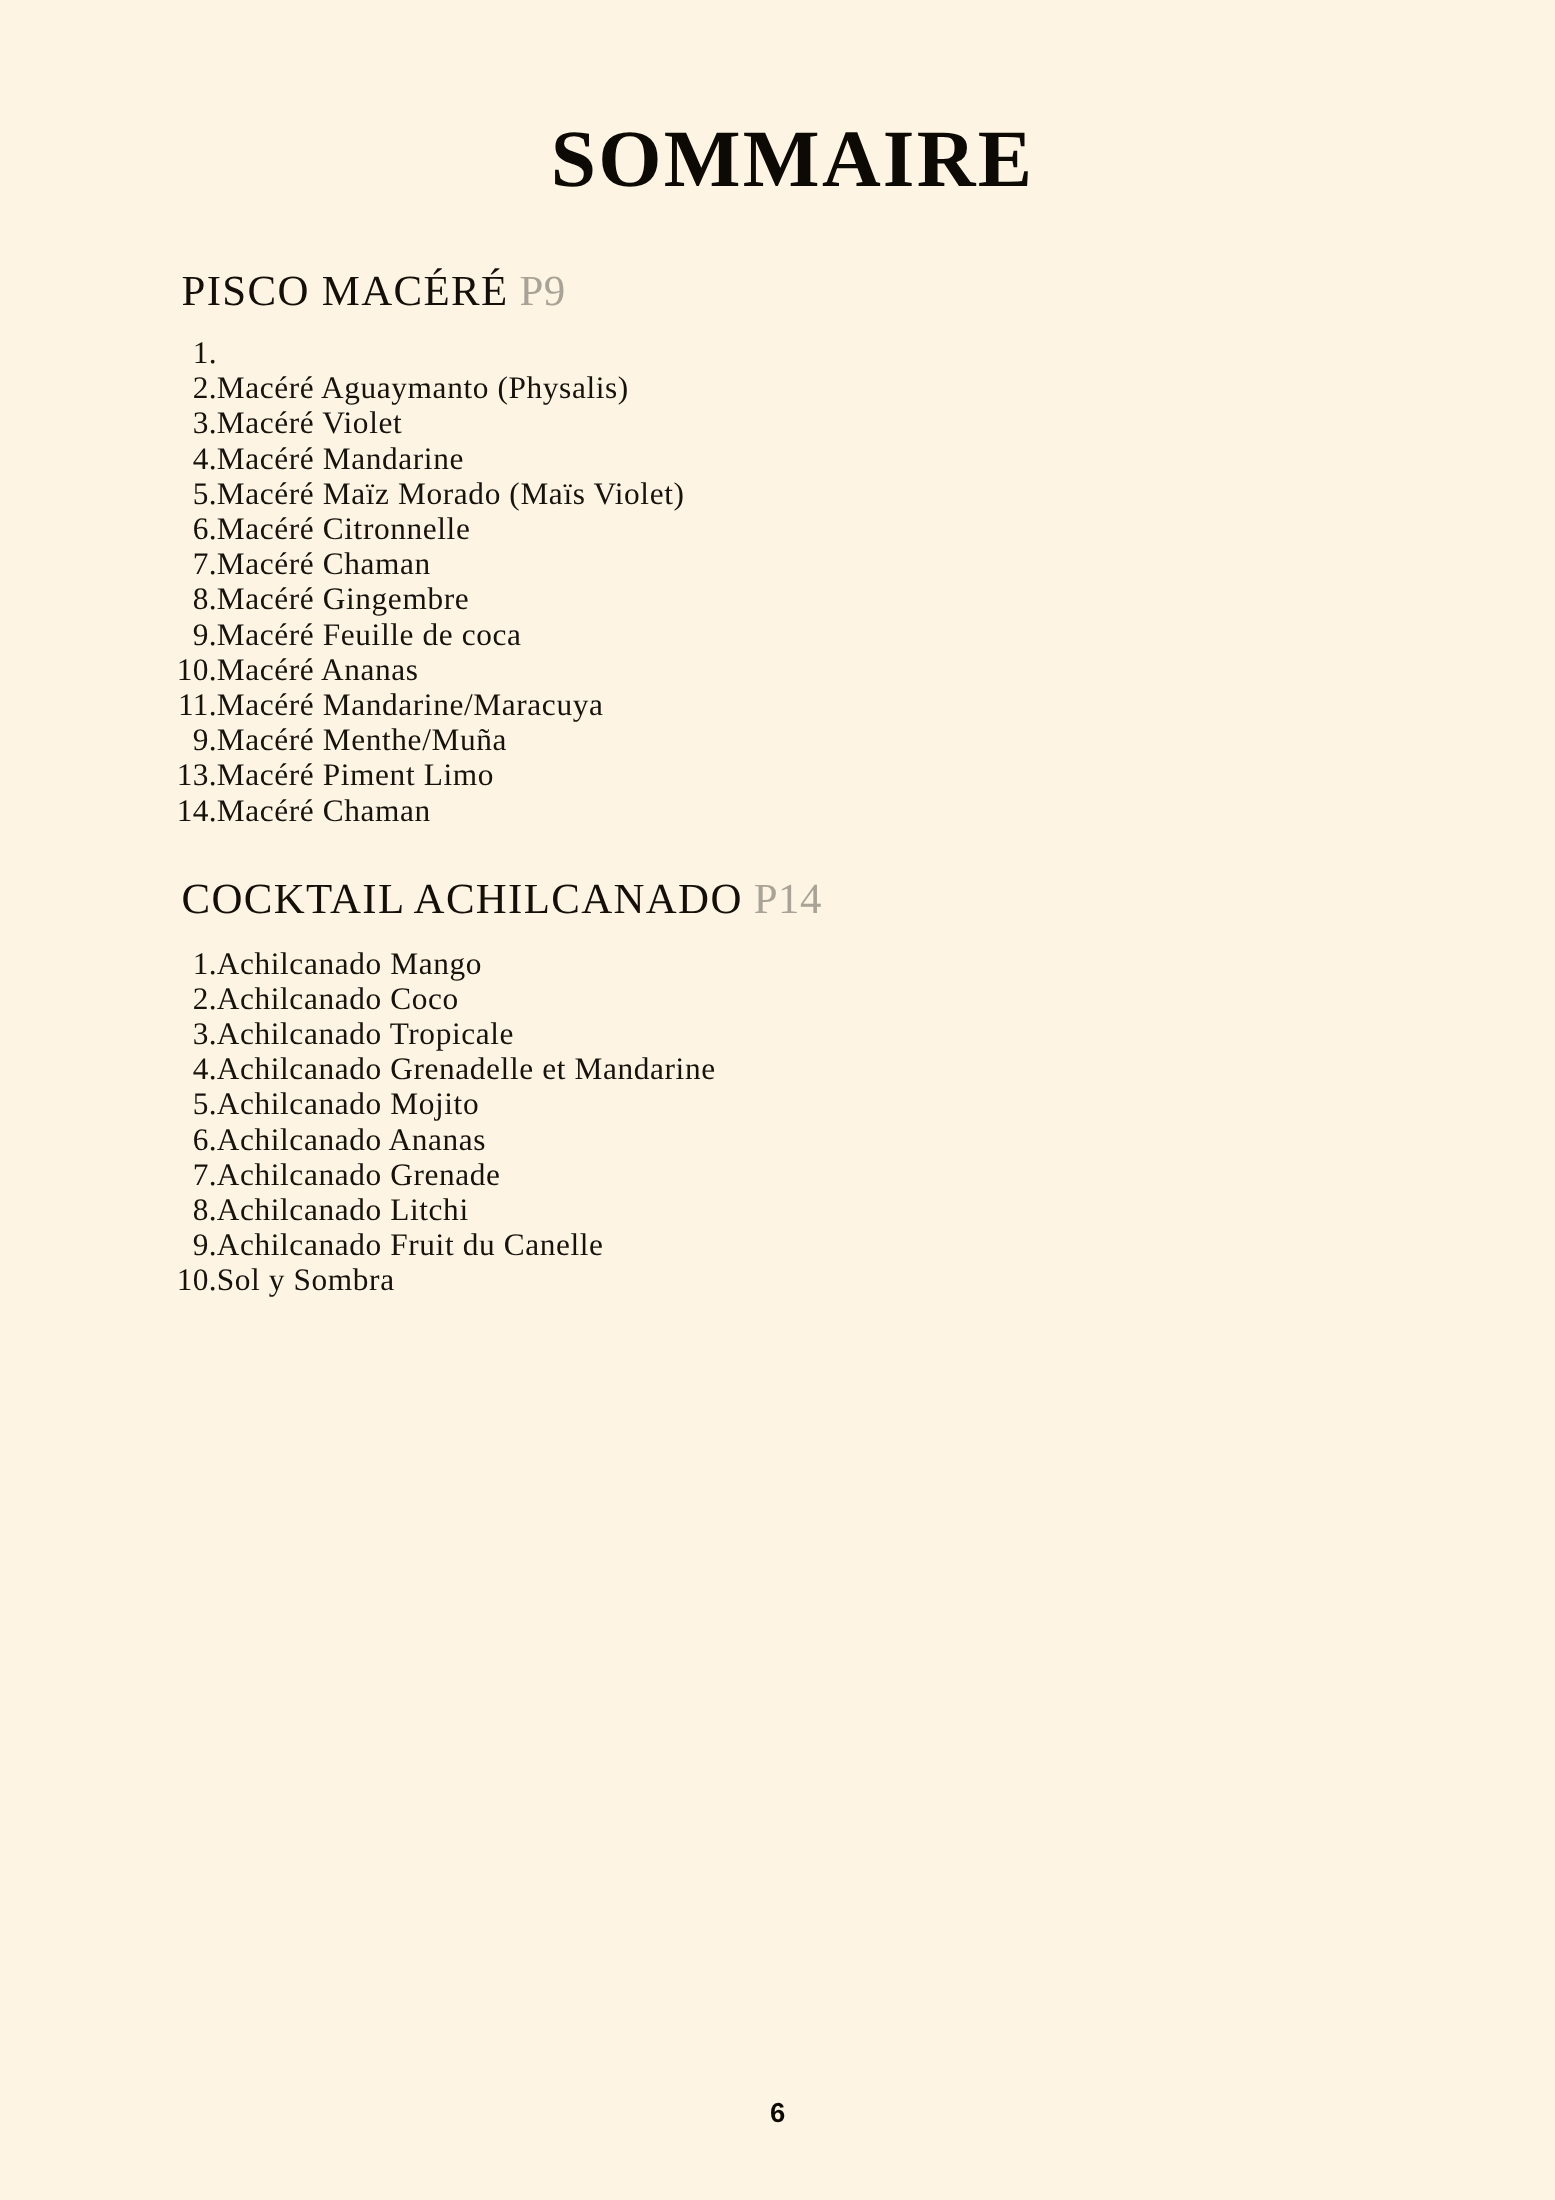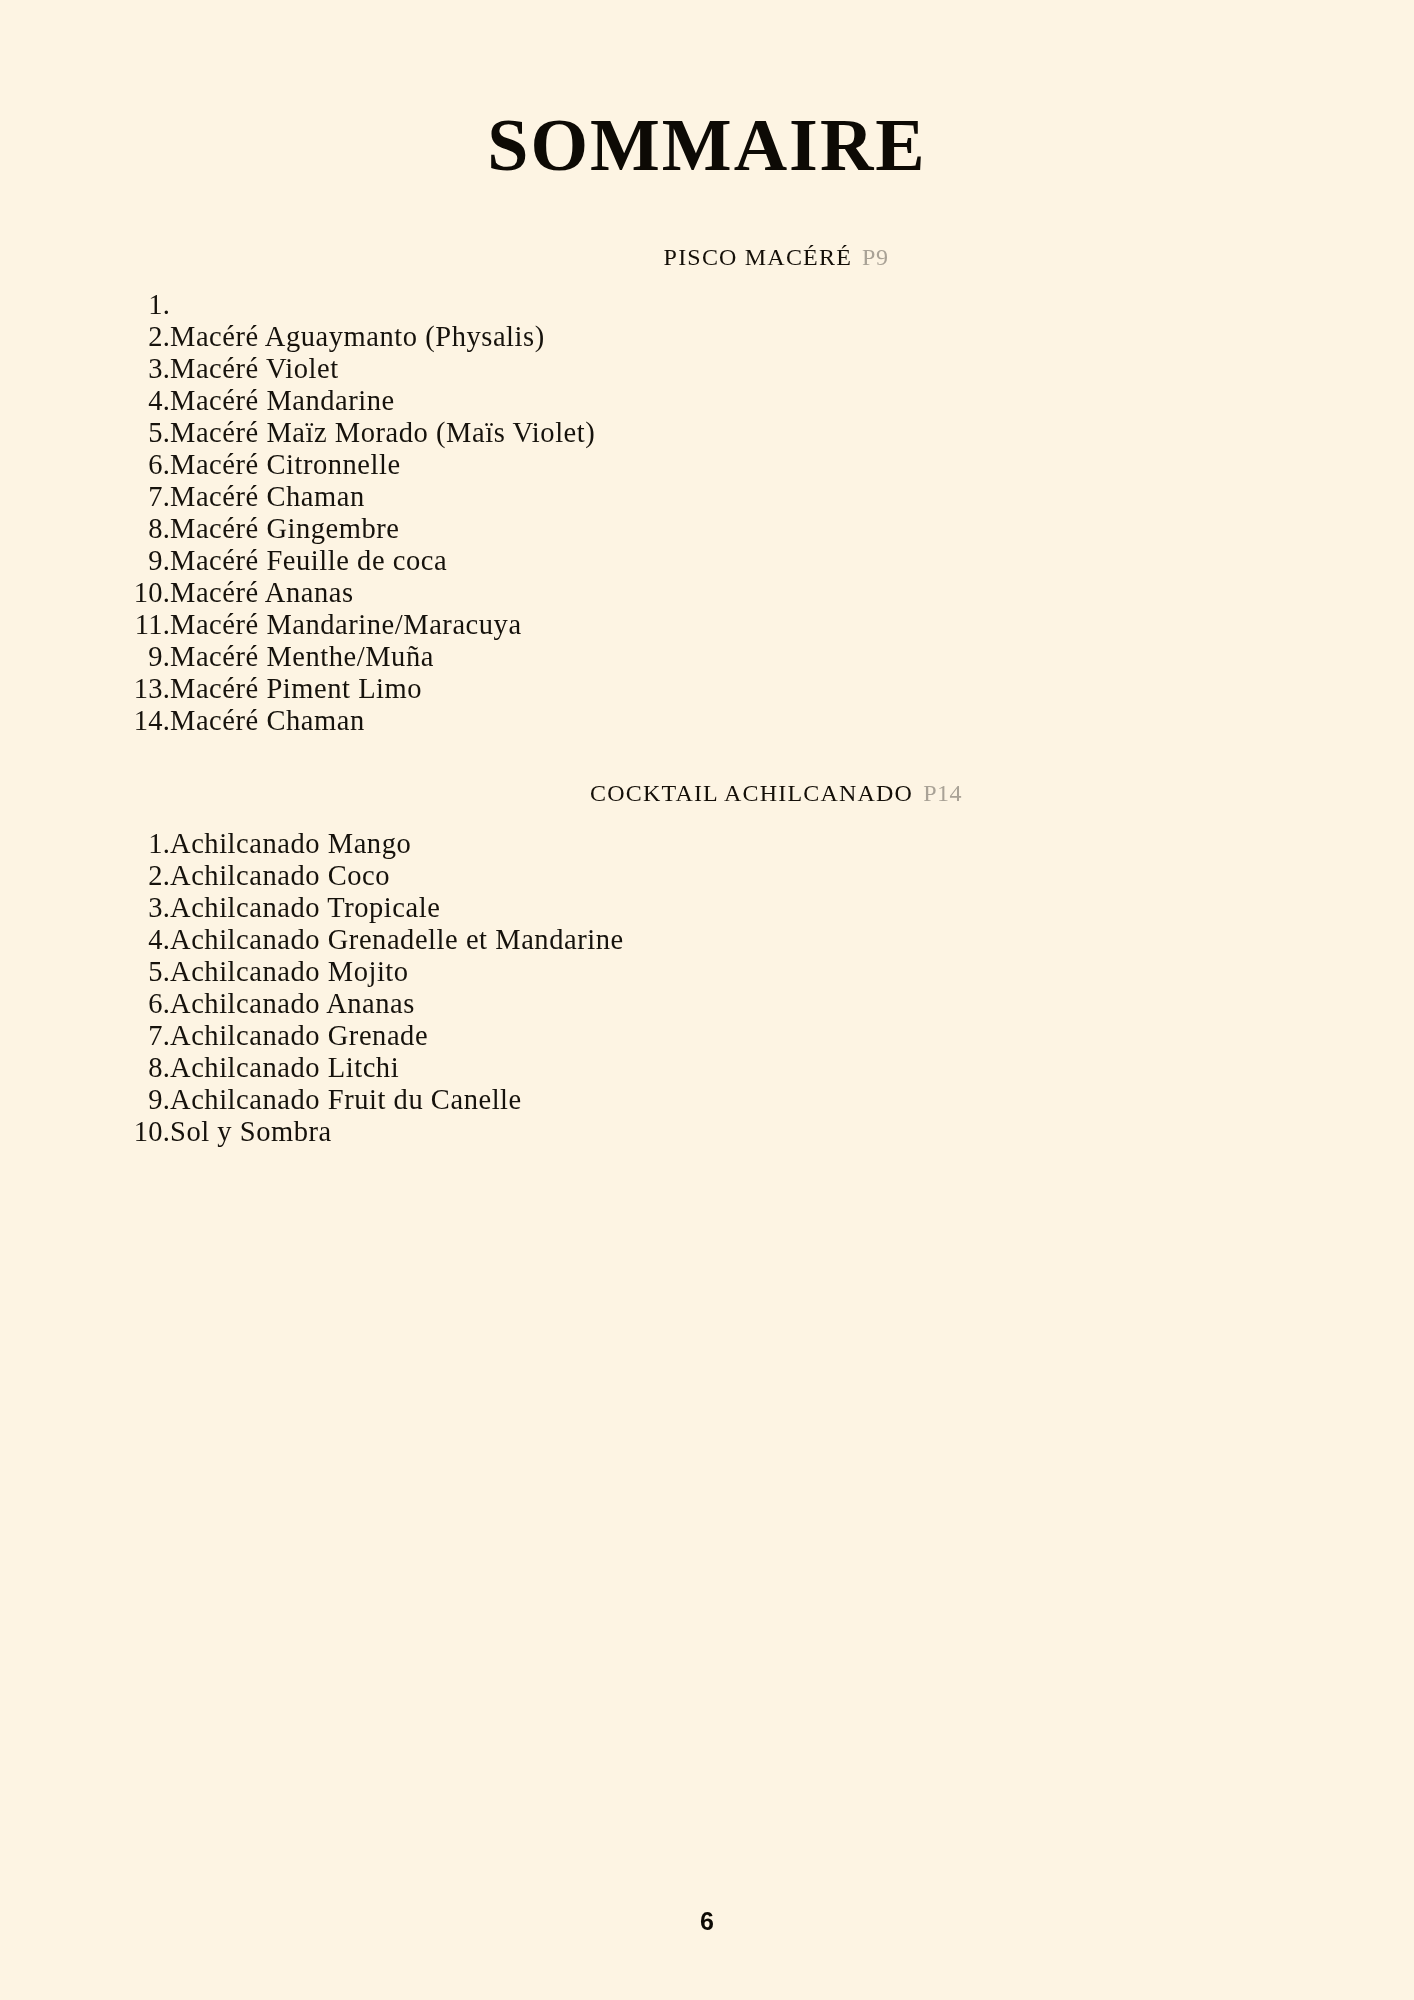--- a/index.html
+++ b/index.html
@@ -14,20 +14,21 @@
     color: #16120c;
     position: relative;
     overflow: hidden;
   }
 
   .page {
     position: relative;
     width: 1414px;
     height: 1736px;
     box-sizing: border-box;
+    padding-left: 27px;
   }
 
   
   .doc-title {
     text-align: center;
     font-size: 74px;
     font-weight: bold;
     letter-spacing: 2px;
     color: #0d0a05;
     margin: 0;
@@ -35,29 +36,28 @@
     line-height: 1.0;
     font-family: "Liberation Serif", "DejaVu Serif", serif;
   }
 
   
   .section {
     margin: 0;
     padding: 0;
   }
   .section-heading {
-    font-size: 24px;
+    font-size: 39px;
     letter-spacing: 1.2px;
     color: #140f08;
     margin: 0;
     padding-left: 138px;
     font-weight: normal;
     line-height: 1.1;
     white-space: nowrap;
-    text-align: center;
   }
   .section-heading .page-ref {
     color: #a9a296;
     margin-left: 10px;
     letter-spacing: 0.5px;
   }
 
   #section-pisco .section-heading { padding-top: 62px; }
   #section-cocktail .section-heading { padding-top: 43px; }
 

